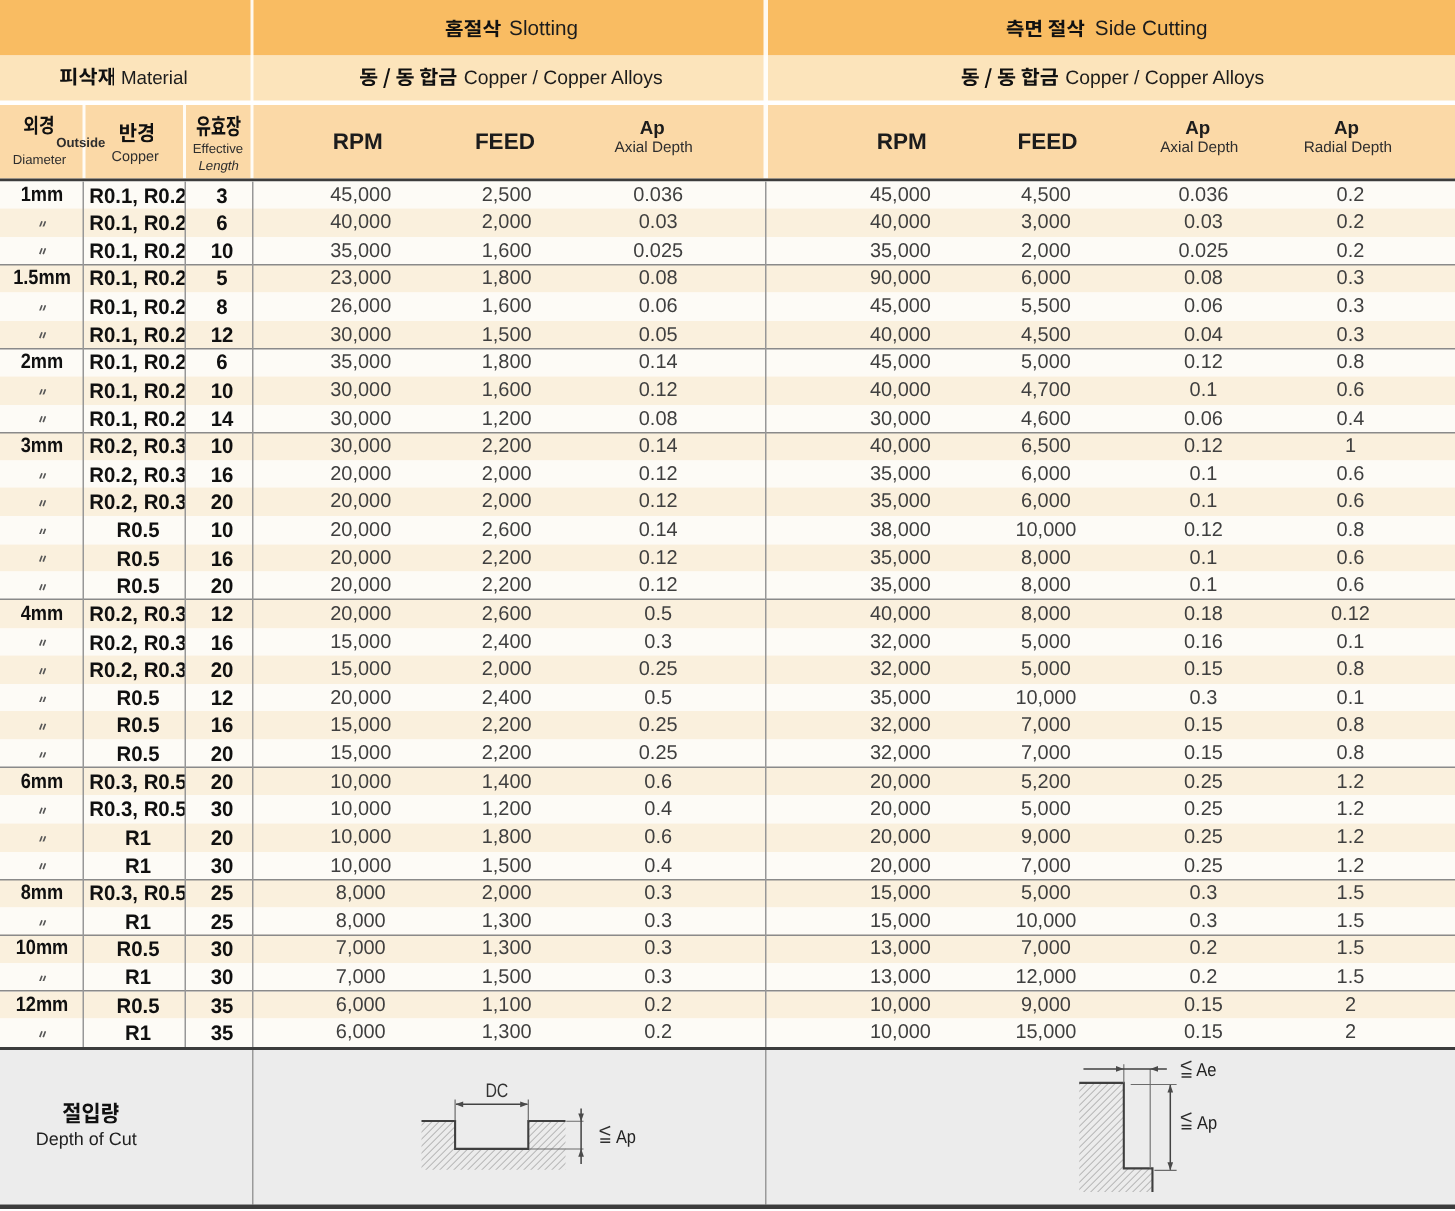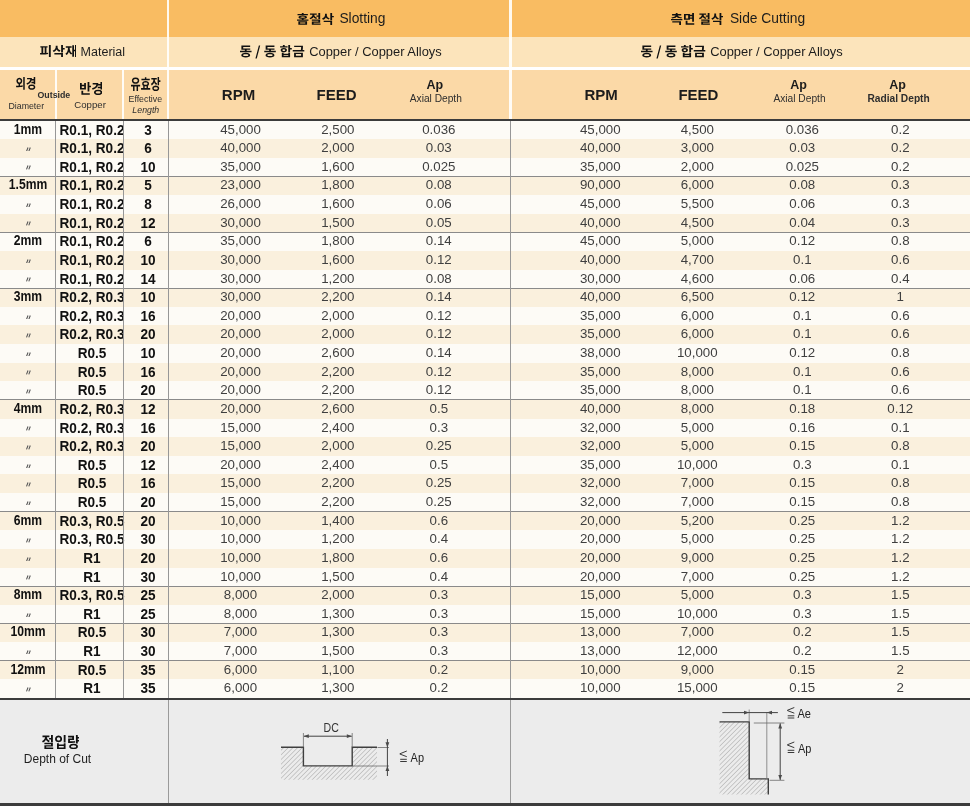--- a/index.html
+++ b/index.html
@@ -52,21 +52,21 @@
 <div class="abs" style="left:145.8px;top:106.0px;transform:translateX(-50%);font-size:8.8px;font-weight:normal;color:#2e2e2e;line-height:1;white-space:nowrap;font-style:italic;">Length</div>
 <div class="abs" style="left:238.5px;top:87.1px;transform:translateX(-50%);font-size:15px;font-weight:bold;color:#1c1c1c;line-height:1;white-space:nowrap;">RPM</div>
 <div class="abs" style="left:336.6px;top:87.1px;transform:translateX(-50%);font-size:15px;font-weight:bold;color:#1c1c1c;line-height:1;white-space:nowrap;">FEED</div>
 <div class="abs" style="left:601.2px;top:87.1px;transform:translateX(-50%);font-size:15px;font-weight:bold;color:#1c1c1c;line-height:1;white-space:nowrap;">RPM</div>
 <div class="abs" style="left:698.4px;top:87.1px;transform:translateX(-50%);font-size:15px;font-weight:bold;color:#1c1c1c;line-height:1;white-space:nowrap;">FEED</div>
 <div class="abs" style="left:434.8px;top:78.5px;transform:translateX(-50%);font-size:12.5px;font-weight:bold;color:#1c1c1c;line-height:1;white-space:nowrap;">Ap</div>
 <div class="abs" style="left:435.8px;top:93.6px;transform:translateX(-50%);font-size:10.2px;font-weight:normal;color:#2e2e2e;line-height:1;white-space:nowrap;">Axial Depth</div>
 <div class="abs" style="left:798.5px;top:78.5px;transform:translateX(-50%);font-size:12.5px;font-weight:bold;color:#1c1c1c;line-height:1;white-space:nowrap;">Ap</div>
 <div class="abs" style="left:799.5px;top:93.6px;transform:translateX(-50%);font-size:10.2px;font-weight:normal;color:#2e2e2e;line-height:1;white-space:nowrap;">Axial Depth</div>
 <div class="abs" style="left:897.6px;top:78.5px;transform:translateX(-50%);font-size:12.5px;font-weight:bold;color:#1c1c1c;line-height:1;white-space:nowrap;">Ap</div>
-<div class="abs" style="left:898.6px;top:93.6px;transform:translateX(-50%);font-size:10.2px;font-weight:bold;color:#2e2e2e;line-height:1;white-space:nowrap;">Radial Depth</div>
+<div class="abs" style="left:898.6px;top:93.6px;transform:translateX(-50%);font-size:10.2px;font-weight:normal;color:#2e2e2e;line-height:1;white-space:nowrap;">Radial Depth</div>
 <div class="abs" style="left:0px;top:120.50px;width:970px;height:18.63px;background:#fdfbf6;"></div>
 <div class="cell b1" style="left:28px;top:120.50px;">1mm</div>
 <div class="cell b2" style="left:91.5px;top:120.50px;">R0.1, R0.2</div>
 <div class="cell b2" style="left:147.5px;top:120.50px;">3</div>
 <div class="cell" style="left:240.5px;top:120.50px;">45,000</div>
 <div class="cell" style="left:337.8px;top:120.50px;">2,500</div>
 <div class="cell" style="left:438.8px;top:120.50px;">0.036</div>
 <div class="cell" style="left:600.3px;top:120.50px;">45,000</div>
 <div class="cell" style="left:697.3px;top:120.50px;">4,500</div>
 <div class="cell" style="left:802.3px;top:120.50px;">0.036</div>

